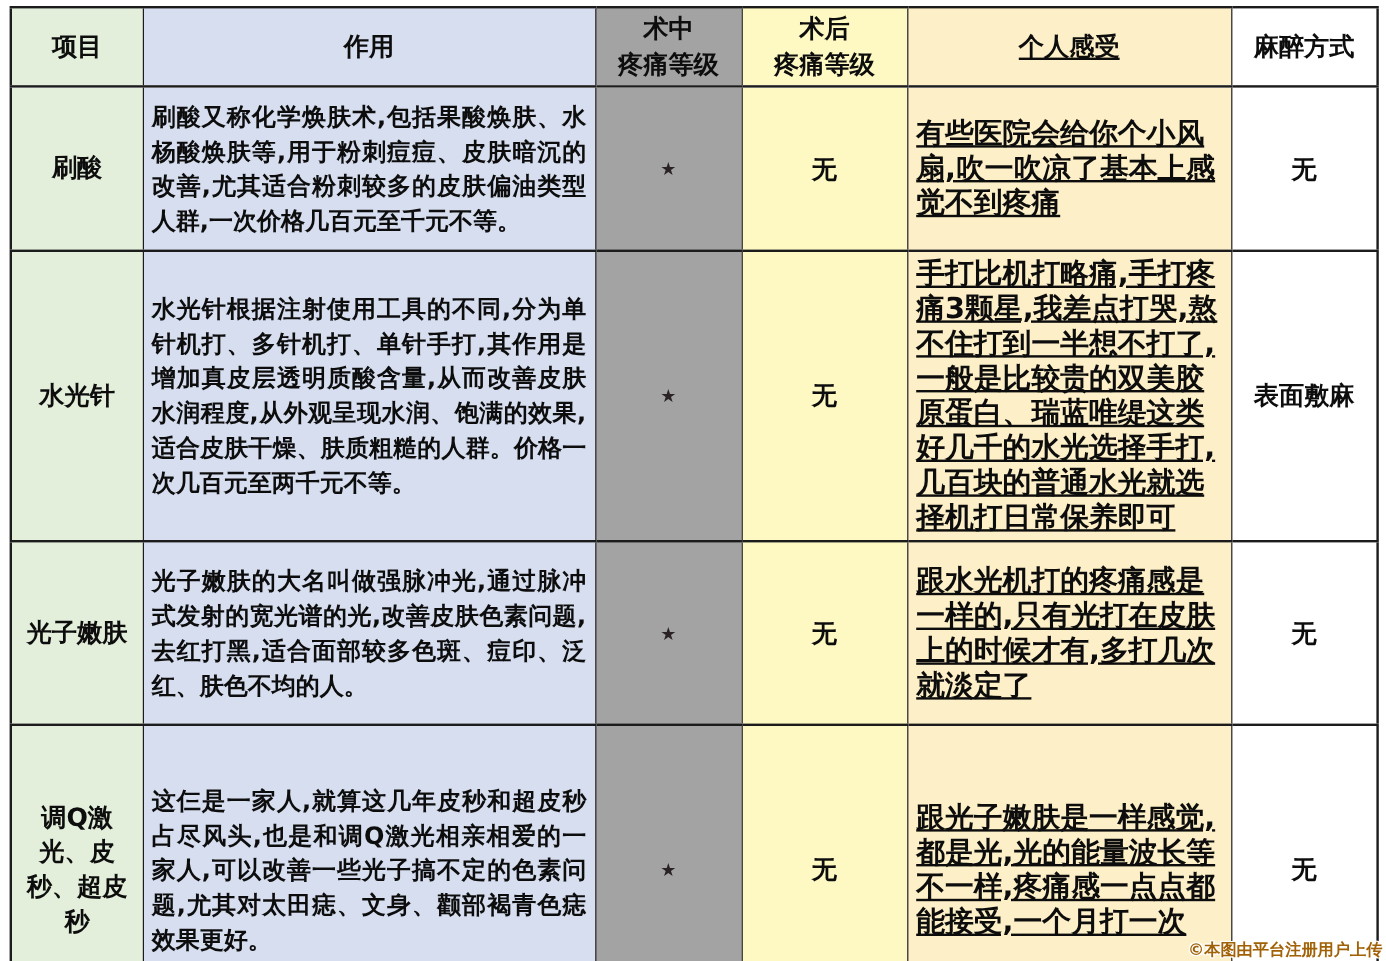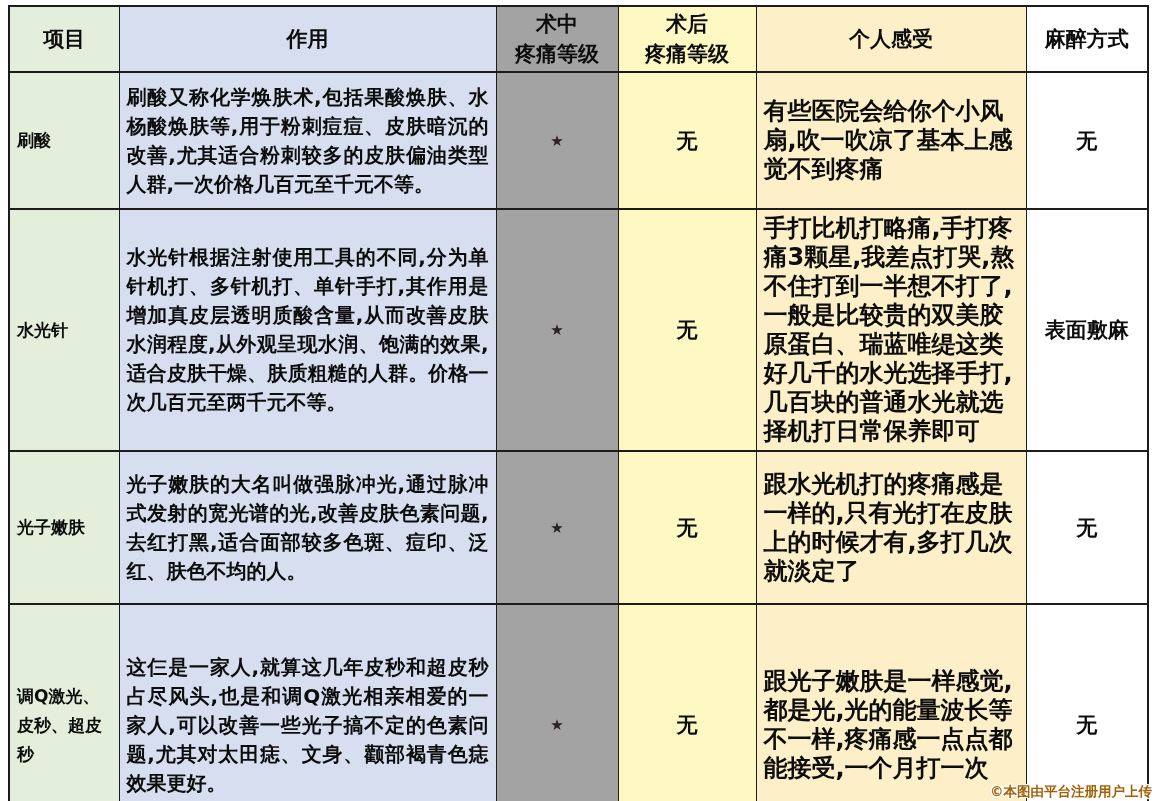--- a/index.html
+++ b/index.html
@@ -40,27 +40,27 @@
     line-height: 30px;
     text-align: center;
     white-space: pre-line;
     font-weight: bold;
   }
   
   .c-item      { background: #e3efda; }
   .c-effect    { background: #d6deef; margin-top: 47px; }
   .c-painmid   { background: #a3a3a3; }
   .c-painafter { background: #fef9c3; }
-  .c-feel      { background: #fdf0c8; }
+  .c-feel      { background: #fdf0c8; text-decoration: underline; }
   .c-anes      { background: #ffffff; }
 
   td.item-cell {
-    font-size: 17px;
+    font-size: 21px;
     line-height: 29px;
-    text-align: left;
+    text-align: center;
     margin-top: 44px;
   }
   td.effect-cell {
     font-size: 20px;
     line-height: 29px;
     text-align: justify;
     text-justify: inter-ideograph;
   }
   td.pain-during-cell {
     font-size: 15px;

